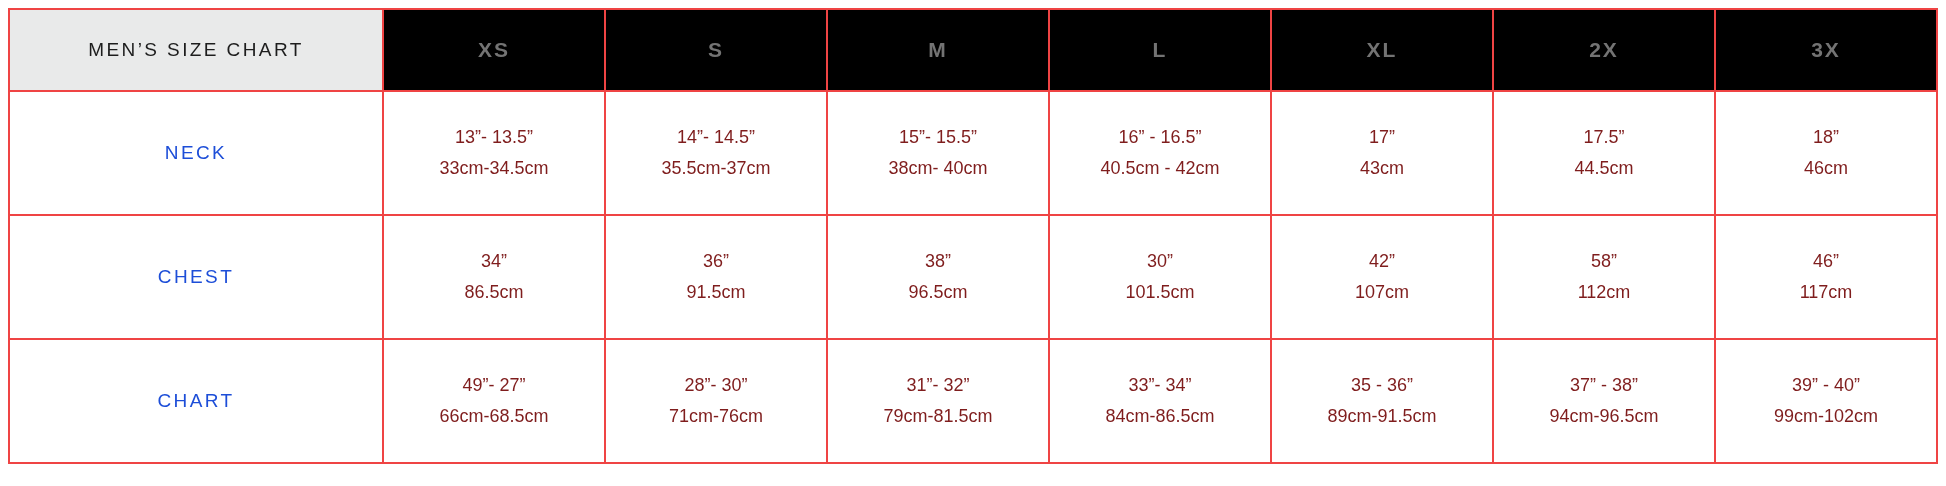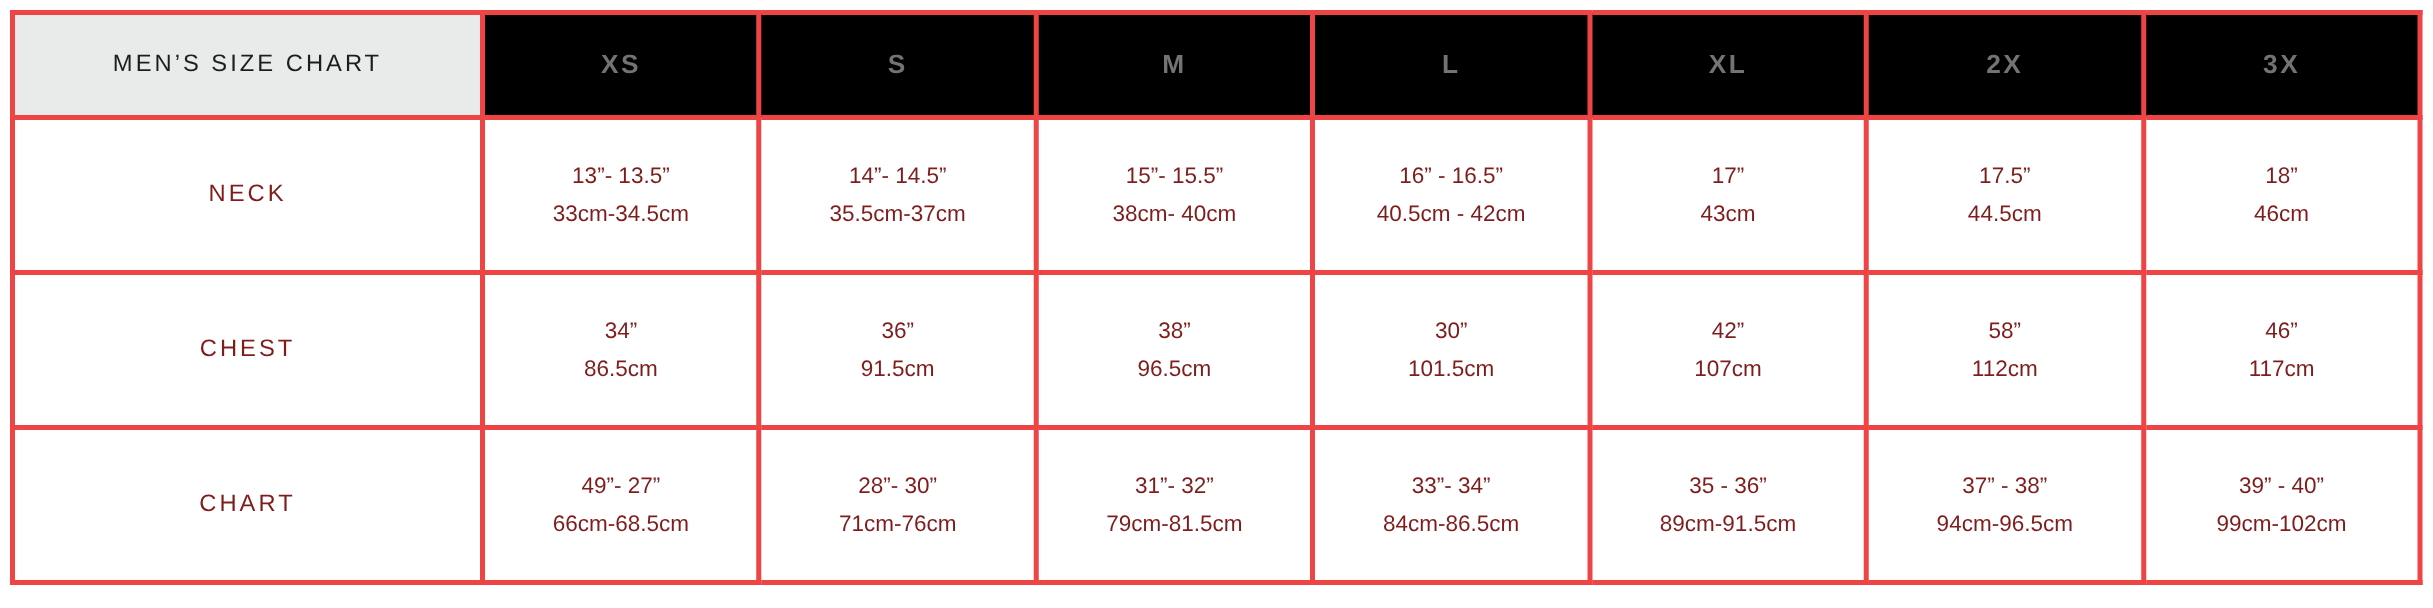--- a/index.html
+++ b/index.html
@@ -20,21 +20,21 @@
     box-sizing: border-box;
     padding: 8px 8px 8px 8px;
   }
   table.size-chart {
     border-collapse: collapse;
     width: 1930px;
     table-layout: fixed;
   }
   table.size-chart th,
   table.size-chart td {
-    border: 4px solid #ef4444;
+    border: 2px solid #ef4444;
     text-align: center;
     vertical-align: middle;
     padding: 0;
   }
   
   thead th {
     height: 80px;
   }
   th.corner {
     background: #e9eaea;
@@ -57,21 +57,21 @@
   th.size-head:first-of-type {
     border-left: 1px solid #000000;
   }
   
   tbody tr {
     height: 124px;
   }
   td.row-label {
     font-size: 19px;
     letter-spacing: 2.4px;
-    color: #7f1d1d;
+    color: #1d4ed8;
     font-weight: 400;
   }
   td.measure {
     font-size: 18px;
     color: #7f1d1d;
     line-height: 1.75;
     font-weight: 400;
   }
   td.measure .inch,
   td.measure .cm {

